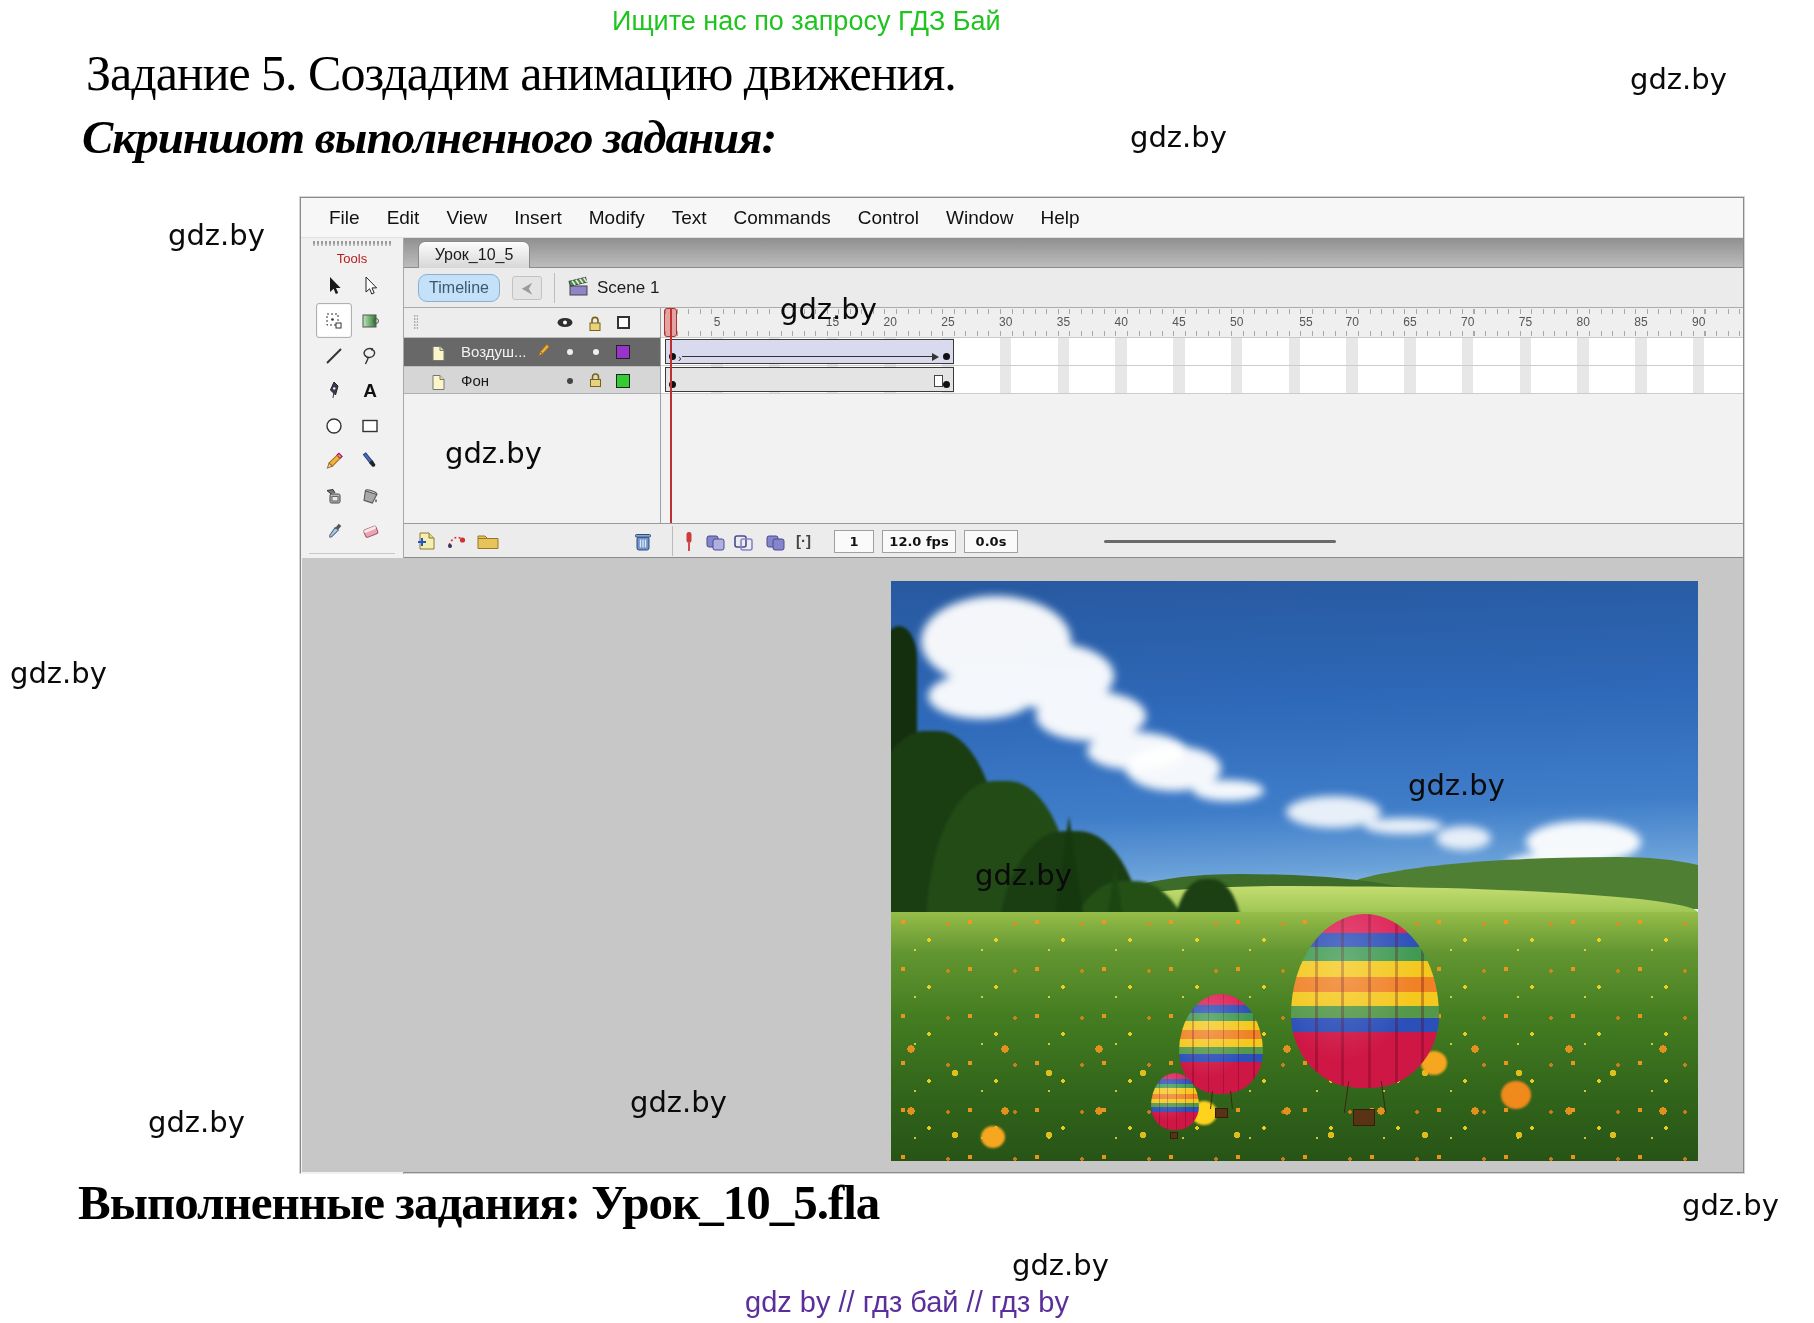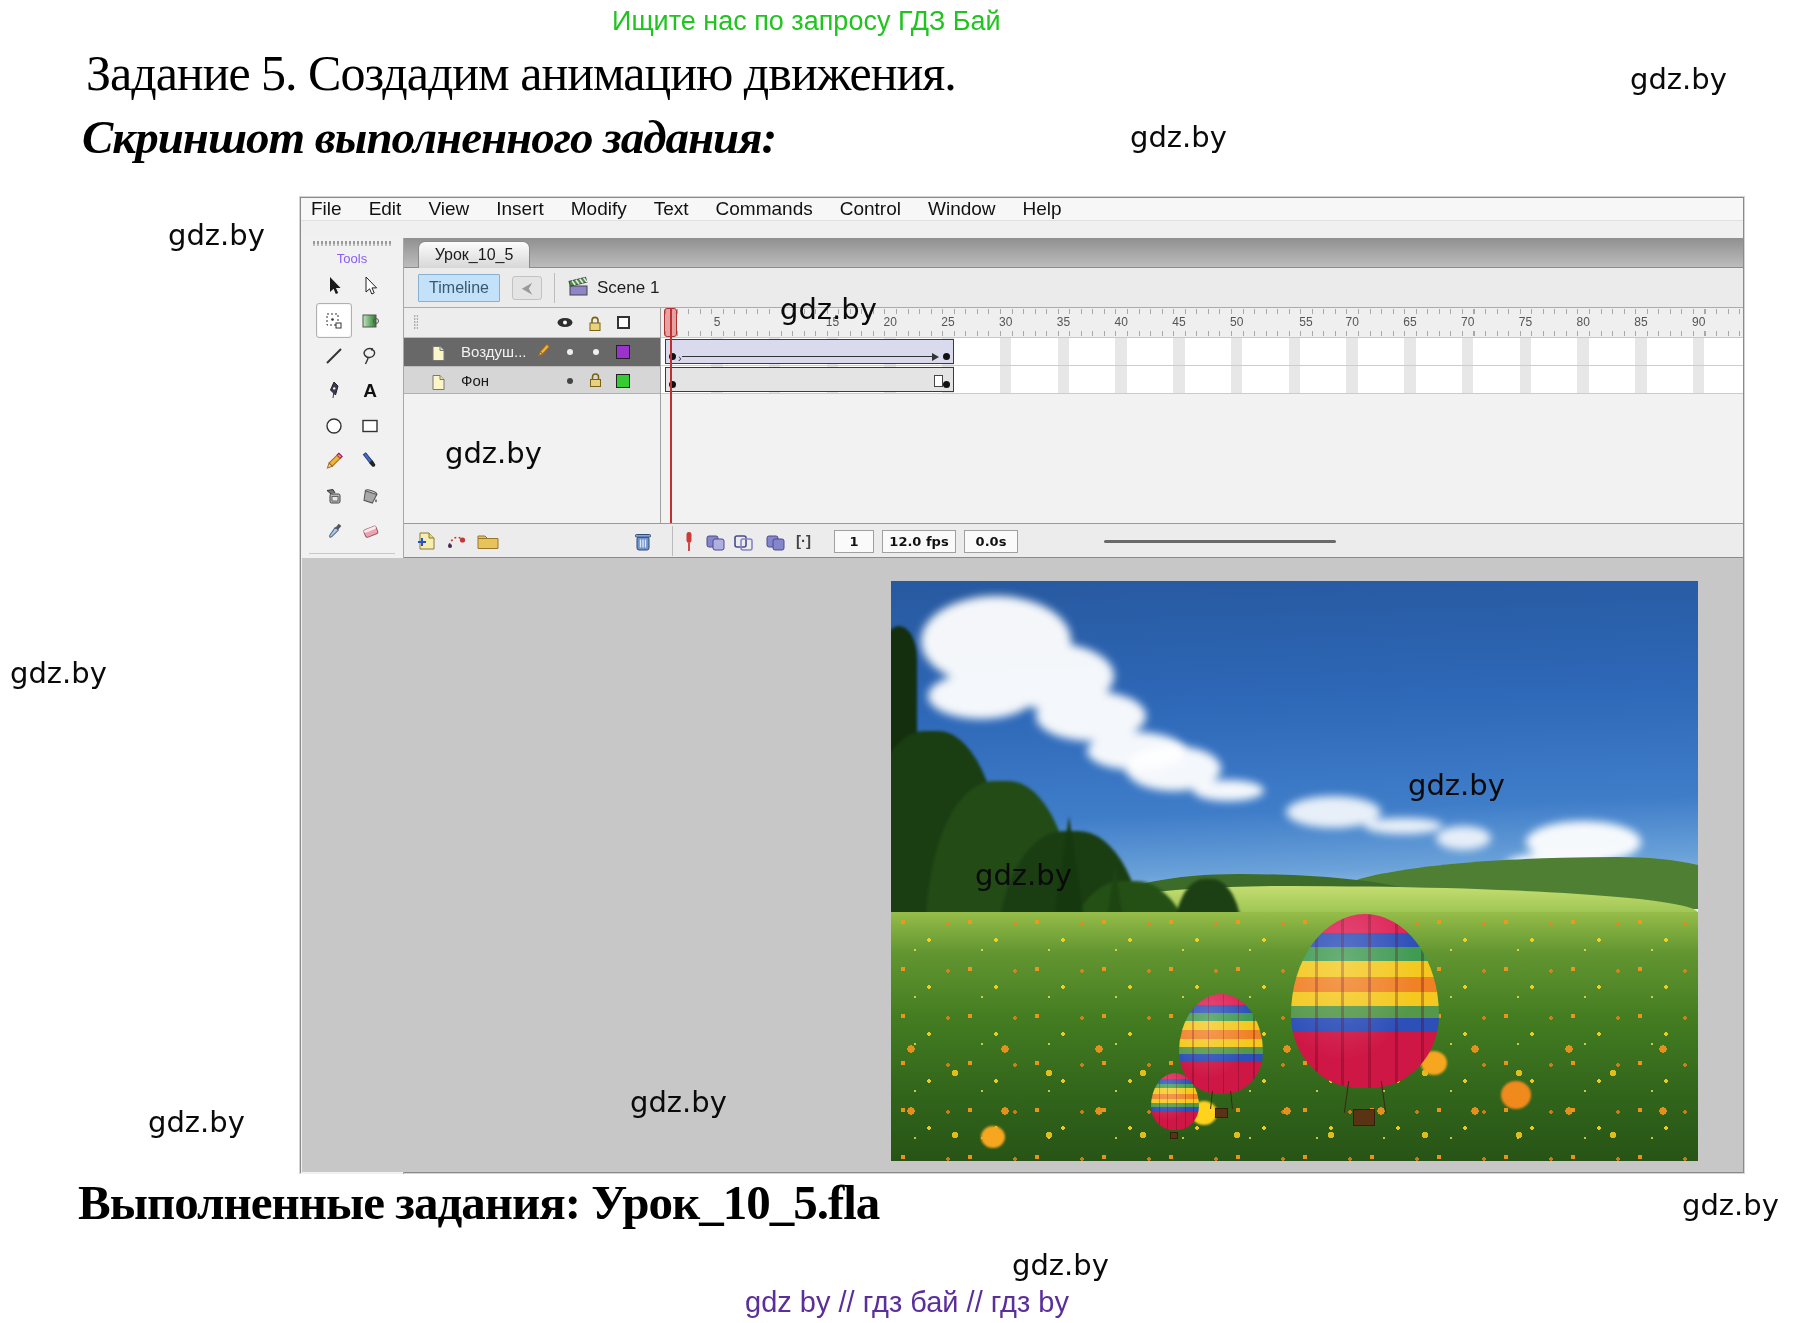--- a/index.html
+++ b/index.html
@@ -16,32 +16,32 @@
   #subtitle { position:absolute; left:82px; top:110px; font-family:"Liberation Serif", serif;
     font-size:47px; font-weight:bold; font-style:italic; letter-spacing:-1px; }
   #bottom-heading { position:absolute; left:78px; top:1174px; font-family:"Liberation Serif", serif;
     font-size:49px; font-weight:bold; letter-spacing:-1px; }
   #footer { position:absolute; left:0; right:0; top:1286px; text-align:center; font-size:29px; }
 
   
   #flash-window { position:absolute; left:300px; top:197px; width:1444px; height:976px;
     background:#f0f0f0; border:1px solid #8a8a8a; box-shadow:0 0 0 1px #d5d5d5; }
 
-  #menubar { position:absolute; left:0; top:0; width:100%; height:23px; background:#f7f7f7;
-    display:flex; align-items:center; padding-left:10px; border-bottom:1px solid #e0e0e0; }
+  #menubar { position:absolute; left:0; top:0; width:100%; height:40px; background:#f7f7f7;
+    display:flex; align-items:center; padding-left:28px; border-bottom:1px solid #e0e0e0; }
   .menu-item { font-size:19px; color:#111; margin-right:27px; }
 
   
   #tools-panel { position:absolute; left:0; top:40px; width:103px; height:936px;
     background:#f1f1f1; border-right:1px solid #a8a8a8; display:flex; flex-direction:column;
     align-items:center; }
   .grip { width:78px; height:5px; margin-top:3px;
     background:repeating-linear-gradient(90deg,#9a9a9a 0 2px,transparent 2px 4px);
     border-bottom:2px dotted #bbb; }
-  .panel-label { font-size:13px; color:#8b5cf6; margin:5px 0 2px 0; }
+  .panel-label { font-size:13px; color:#b91c1c; margin:5px 0 2px 0; }
   .tool-grid { display:grid; grid-template-columns:36px 36px; }
   .tool-cell { width:36px; height:35px; display:flex; align-items:center; justify-content:center; }
   .tool-cell.selected { background:#fff; border:1px solid #b0b0b0; border-radius:3px;
     box-shadow:inset 0 0 2px #ddd; }
   .tdiv { width:86px; height:1px; background:#c8c8c8; margin:5px 0; }
   .color-row { display:flex; align-items:center; gap:5px; height:28px; }
   .color-row.selected { background:#fff; border:1px solid #c0c0c0; border-radius:3px; padding:0 4px; }
   .swatch { width:26px; height:15px; border:1px solid #666; }
   .swatch.stroke-black { background:#000; }
   .swatch.no-fill { background:#fff; position:relative; overflow:hidden; }
@@ -65,21 +65,21 @@
     background:linear-gradient(#909090,#bcbcbc); border-bottom:1px solid #8c8c8c; }
   #doc-tab { position:absolute; left:14px; top:3px; width:112px; height:27px;
     background:linear-gradient(#fcfcfc,#d7d7d7); border:1px solid #8a8a8a; border-bottom:none;
     border-radius:7px 7px 0 0; font-size:16px; color:#1a1a1a; display:flex; align-items:center;
     justify-content:center; }
 
   
   #editbar { position:absolute; left:103px; top:70px; right:0; height:40px; background:#ebebeb;
     border-bottom:1px solid #ababab; display:flex; align-items:center; }
   #timeline-btn { margin-left:14px; width:82px; height:28px; background:#c3e1f8;
-    border:1px solid #8ab0cf; border-radius:1px; font-size:16px; color:#3a586f;
+    border:1px solid #8ab0cf; border-radius:9px; font-size:16px; color:#3a586f;
     display:flex; align-items:center; justify-content:center; }
   #back-btn { margin-left:12px; width:30px; height:24px; background:#e4e4e4; border:1px solid #c2c2c2;
     border-radius:3px; color:#9a9a9a; font-size:15px; display:flex; align-items:center; justify-content:center; }
   .vsep { width:1px; height:30px; background:#bdbdbd; margin:0 12px; }
   #scene-label { font-size:17px; color:#1c1c1c; margin-left:6px; }
 
   
   #layers-panel { position:absolute; left:103px; top:110px; width:257px; height:215px;
     background:#f2f2f2; border-right:1px solid #9f9f9f; }
   #layers-header { position:absolute; left:0; top:0; width:100%; height:30px; background:#ededed;

